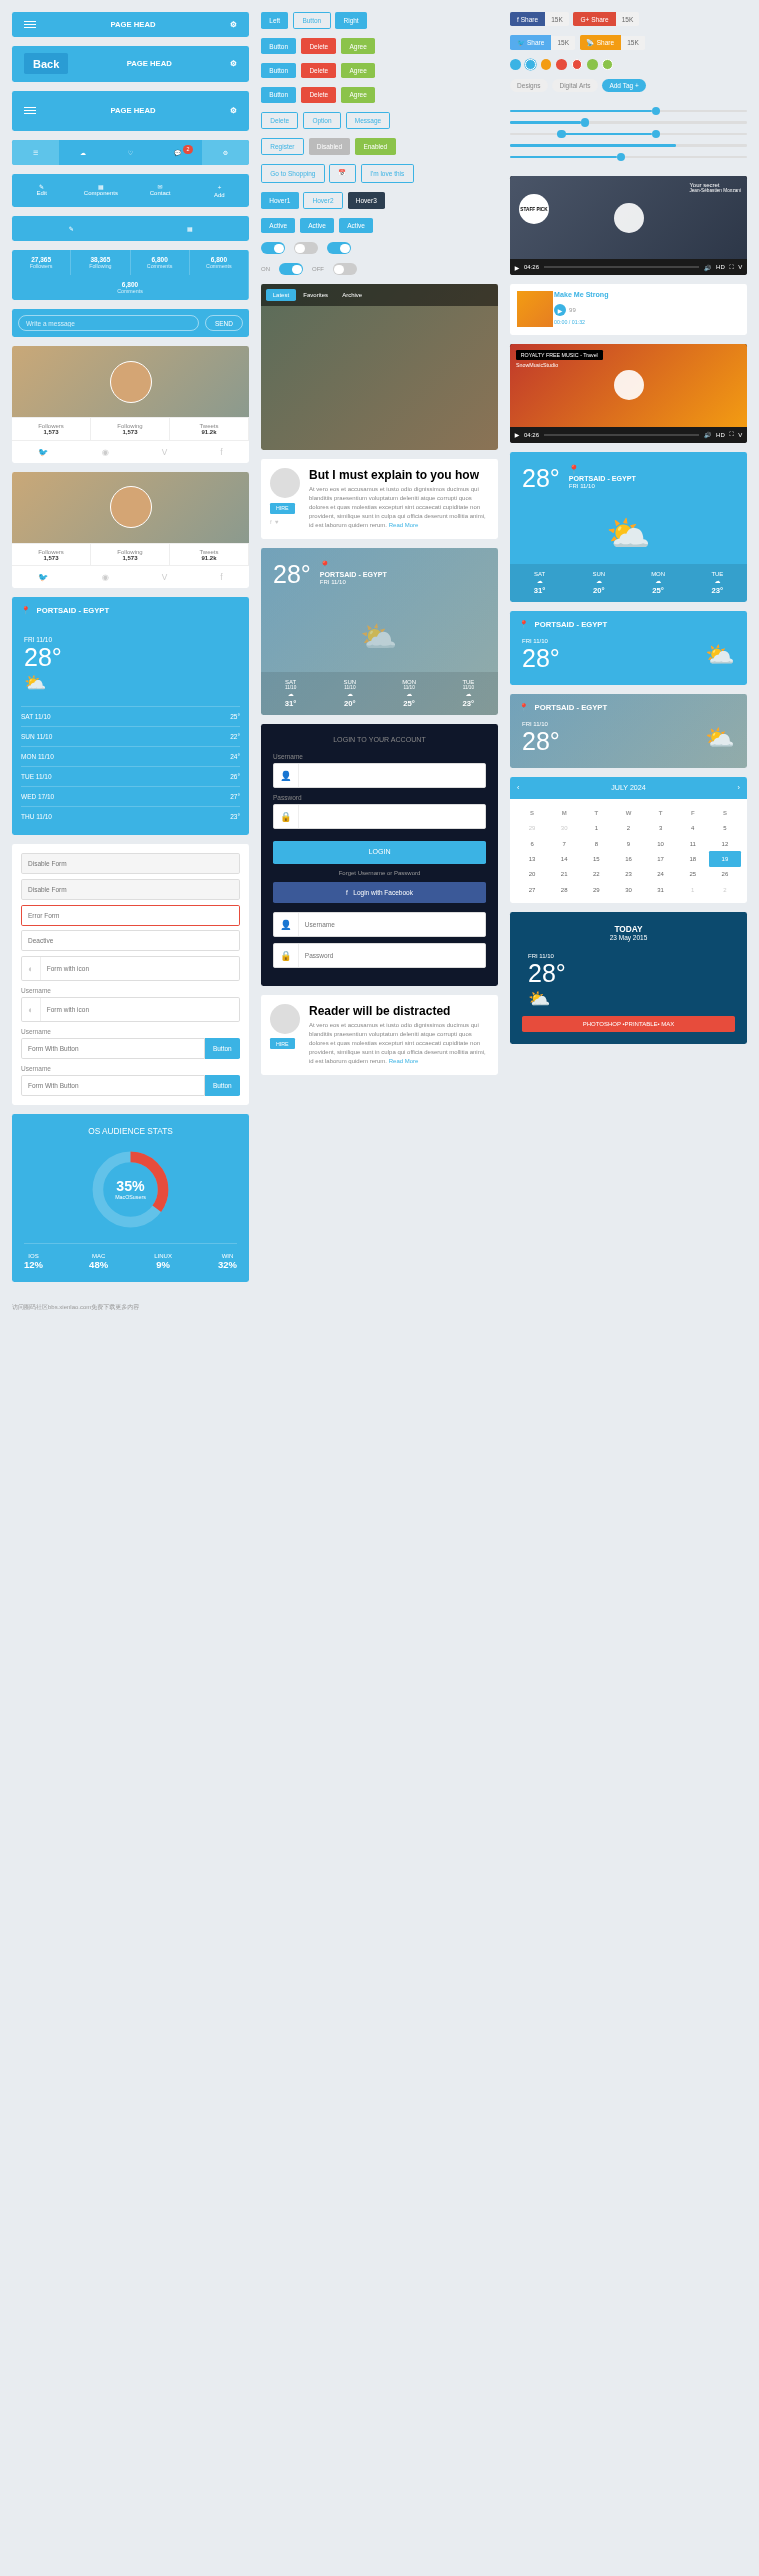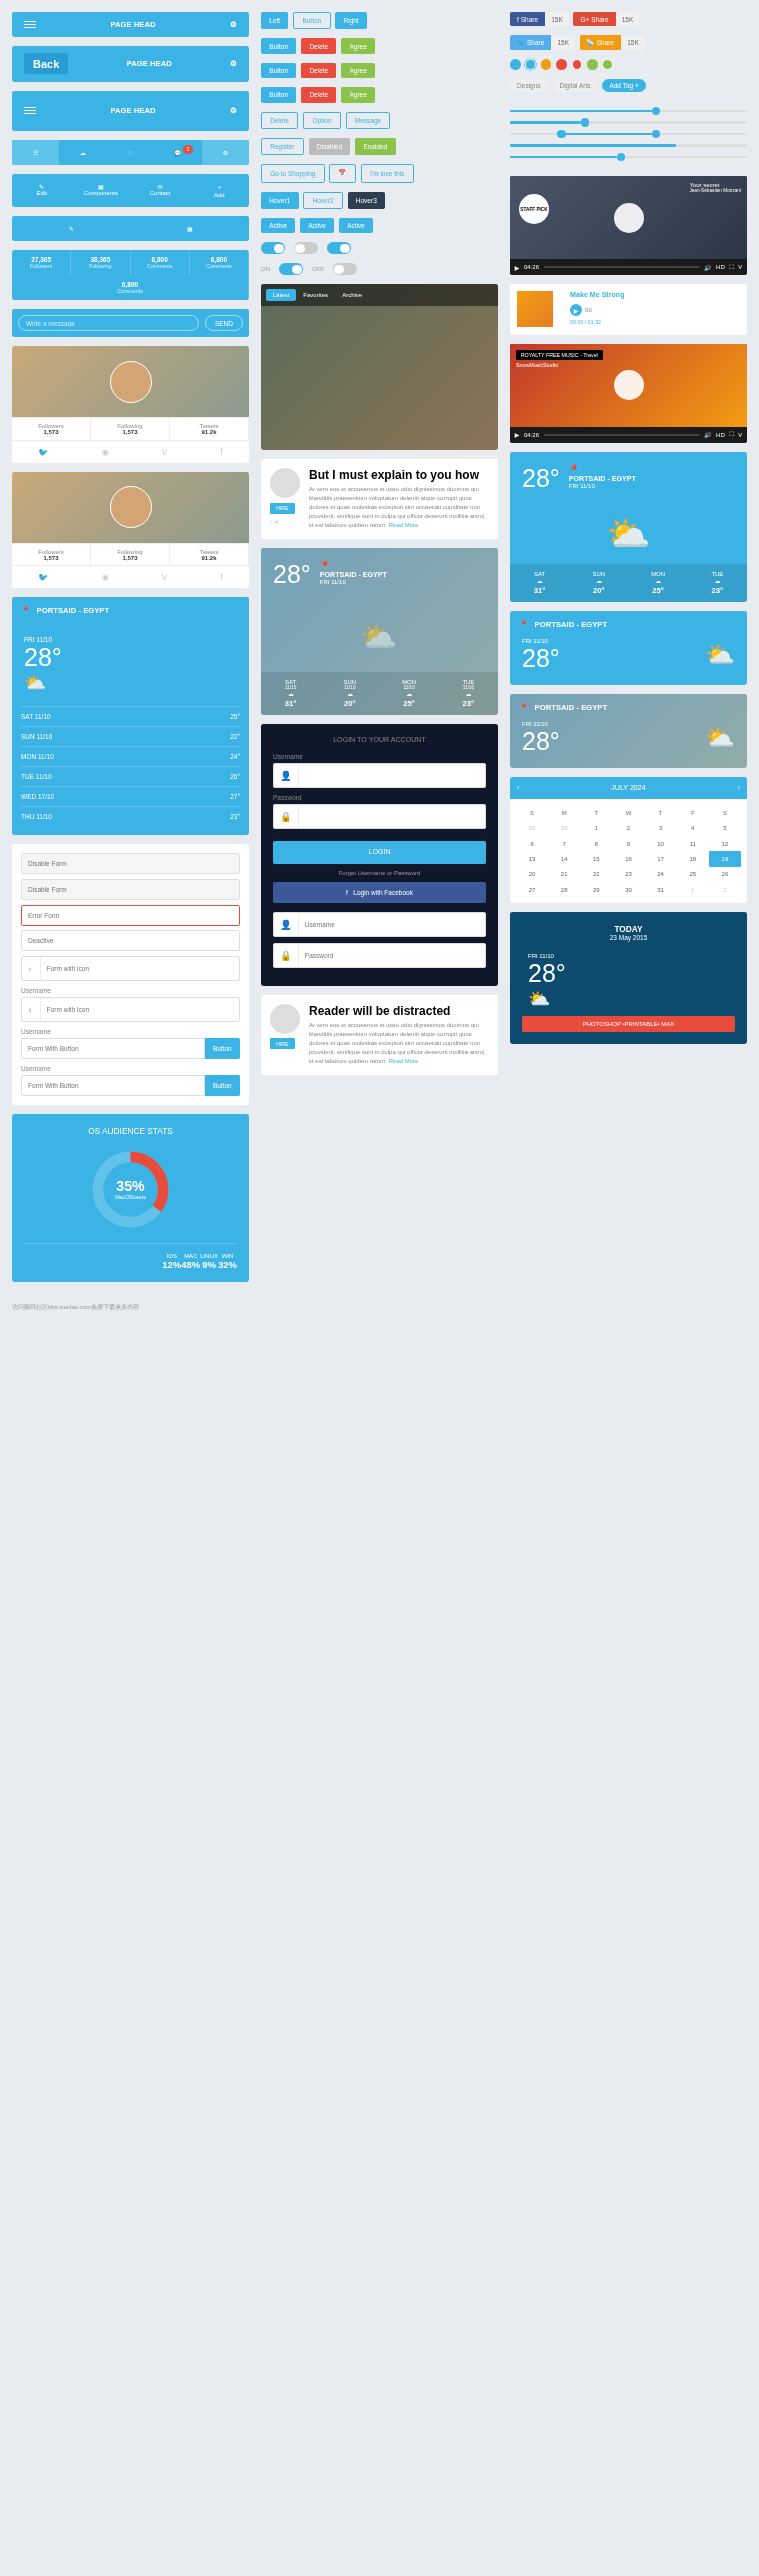--- a/index.html
+++ b/index.html
@@ -84,38 +84,38 @@
 .slider{height:2.4px;background:#ddd;border-radius:1.2px;position:relative;margin:9px 0}
 .slider-fill{height:100%;background:#3bb3e4;border-radius:1.2px}
 .slider-thumb{position:absolute;width:8.3px;height:8.3px;background:#3bb3e4;border-radius:50%;top:-3px}
 .video-card{background:#000;border-radius:2.4px;overflow:hidden;position:relative}
 .video-thumb{height:83px;background:linear-gradient(135deg,#4a5568,#2d3748);position:relative}
 .video-thumb.orange{background:linear-gradient(135deg,#c0392b,#f39c12)}
 .play-btn{position:absolute;top:50%;left:50%;transform:translate(-50%,-50%);width:30px;height:30px;background:rgba(255,255,255,0.9);border-radius:50%}
 .video-controls{background:#1a1a1a;padding:4.7px;display:flex;align-items:center;gap:4.7px;color:#fff;font-size:6px}
 .video-badge{position:absolute;top:6px;left:6px;background:#000;color:#fff;padding:2.4px 4.7px;font-size:5.3px;border-radius:1.2px}
 .staff-pick{position:absolute;top:18px;left:9px;width:30px;height:30px;background:#fff;border-radius:50%;display:flex;align-items:center;justify-content:center;font-size:4.7px;font-weight:bold;text-align:center}
-.audio-card{background:#fff;border-radius:2.4px;padding:7.1px;display:flex;gap:17px}
+.audio-card{background:#fff;border-radius:2.4px;padding:7.1px;display:flex;gap:1px}
 .audio-thumb{width:36px;height:36px;background:linear-gradient(135deg,#f39c12,#e67e22)}
 .audio-info h5{font-size:7.1px;color:#3bb3e4;margin-bottom:4.7px}
 .audio-ctrl{display:flex;gap:3px;align-items:center;font-size:6px;color:#999}
 .form-field{background:#fff;border:0.6px solid #ddd;border-radius:1.8px;padding:6px;font-size:6.5px;color:#999;width:100%;margin-bottom:4.7px}
 .form-field.error{border-color:#e74c3c;color:#e74c3c}
 .form-field.disabled{background:#f5f5f5}
 .form-label{font-size:6.5px;color:#888;margin-bottom:3px;display:block}
 .input-group{display:flex}
 .input-group .form-field{border-radius:1.8px 0 0 1.8px;margin:0}
 .input-group .btn{border-radius:0 1.8px 1.8px 0}
 .donut-card{background:#3bb3e4;color:#fff;border-radius:2.4px;padding:12px;text-align:center}
 .donut-title{font-size:8.3px;margin-bottom:12px}
 .donut{width:83px;height:83px;margin:0 auto 12px;position:relative}
 .donut svg{transform:rotate(-90deg)}
 .donut-center{position:absolute;top:50%;left:50%;transform:translate(-50%,-50%)}
 .donut-pct{font-size:14.2px;font-weight:bold}
-.os-stats{display:flex;justify-content:flex-end;border-top:0.6px solid rgba(255,255,255,0.2);padding-top:9px}
+.os-stats{display:flex;justify-content:space-between;border-top:0.6px solid rgba(255,255,255,0.2);padding-top:9px}
 .os-stat{text-align:center;font-size:6px}
 .os-pct{font-size:9.5px;font-weight:bold}
 .login-card{background:#0f172a;border-radius:2.4px;padding:12px}
 .login-title{text-align:center;font-size:7.1px;color:#888;margin-bottom:9px}
 .btn-login{width:100%;background:#3bb3e4;color:#fff;border:none;padding:7.1px;border-radius:1.8px;font-size:7.1px;margin-top:6px}
 .btn-fb{width:100%;background:#3b5998;color:#fff;border:none;padding:7.1px;border-radius:1.8px;font-size:6.5px;margin-top:6px}
 .forgot{text-align:center;font-size:6px;color:#999;margin-top:6px}
 .calendar{background:#fff;border-radius:2.4px;overflow:hidden}
 .cal-head{background:#3bb3e4;color:#fff;padding:7.1px;text-align:center;font-size:7.1px;display:flex;justify-content:space-between}
 .cal-grid{display:grid;grid-template-columns:repeat(7,1fr);padding:6px}

